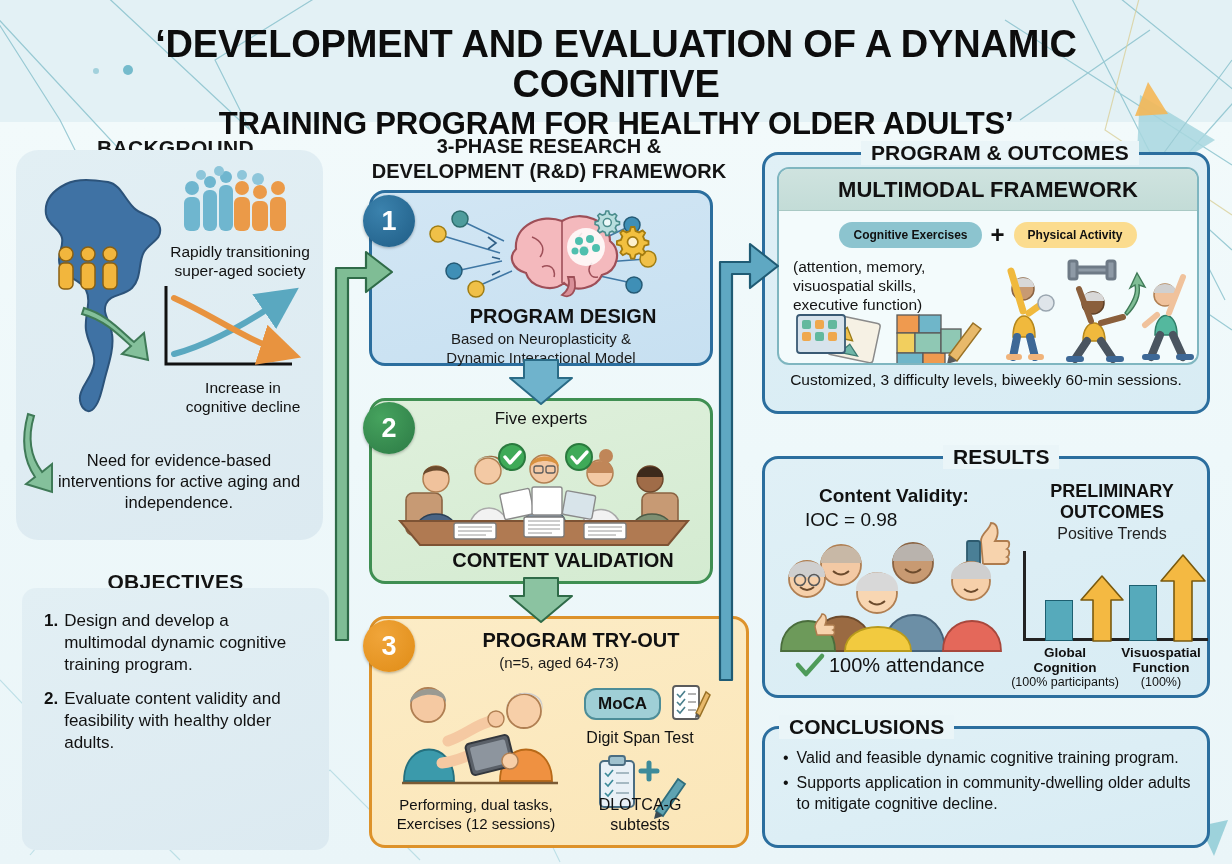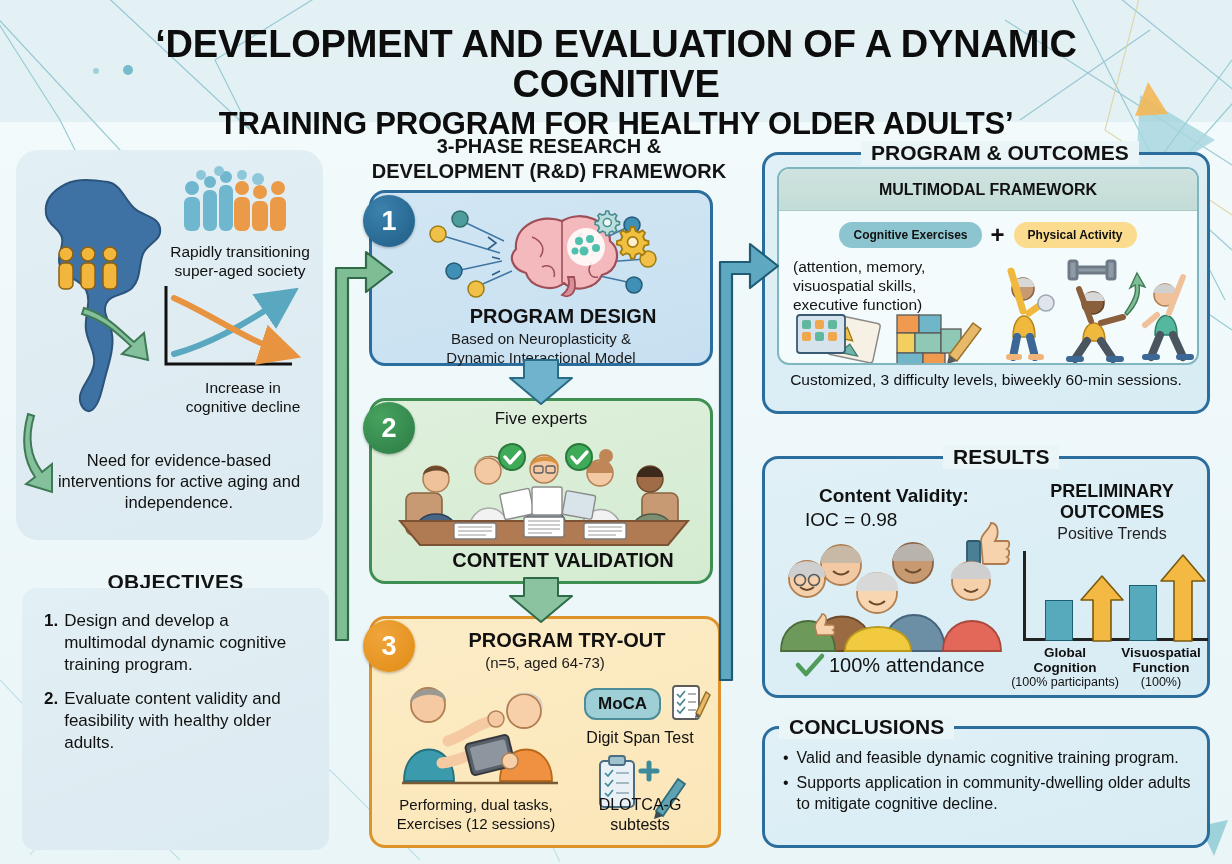--- a/index.html
+++ b/index.html
@@ -54,21 +54,21 @@
     left:369px; top:190px; width:344px; height:176px;
     background: linear-gradient(165deg,#d2e6f4 0%, #c7e0f1 100%);
     border-color:#2b6e9e;
   }
   #phase2-box {
     left:369px; top:398px; width:344px; height:186px;
     background: linear-gradient(165deg,#dff0dc 0%, #d4ebd1 100%);
     border-color:#3f8f52;
   }
   #phase3-box {
-    left:369px; top:616px; width:352px; height:232px;
+    left:369px; top:616px; width:380px; height:232px;
     background: linear-gradient(165deg,#fcecc6 0%, #fbe6b8 100%);
     border-color:#dd922a;
   }
   .phase-badge {
     position:absolute; width:52px; height:52px; border-radius:50%;
     color:#fff; font-weight:bold; font-size:27px;
     display:flex; align-items:center; justify-content:center;
     z-index:6; box-shadow:0 1px 3px rgba(0,0,0,.3);
   }
   #phase1-badge { left:363px; top:195px; background:radial-gradient(circle at 35% 30%,#3b82ad,#1f5d86); }
@@ -92,21 +92,21 @@
     background:#eaf5f8; padding:0 10px; top:-14px; z-index:5; white-space:nowrap;
   }
 
   #mm-card {
     position:absolute; left:12px; top:12px; width:422px; height:198px;
     border:2px solid #7fb6c0; border-radius:12px; background:#f3fbfc; overflow:hidden;
   }
   #mm-header {
     height:42px; background:linear-gradient(180deg,#cfe3df 0%,#c3dcd7 100%);
     display:flex; align-items:center; justify-content:center;
-    font-weight:bold; font-size:16px; color:#111;
+    font-weight:bold; font-size:22px; color:#111;
     border-bottom:1px solid #a9c9c4;
   }
   .pill {
     display:inline-flex; align-items:center; justify-content:center;
     border-radius:999px; font-weight:bold; font-size:12px; color:#111;
     padding:6px 14px;
   }
   #pill-cognitive { background:#8cc4cf; }
   #pill-physical  { background:#fbdc8f; }
   #plus-sign { font-weight:bold; font-size:24px; color:#111; margin:0 9px; }
@@ -181,20 +181,21 @@
         <path d="M1148 740 L1156 766 L1182 774 L1156 782 L1148 808 L1140 782 L1114 774 L1140 766 Z"></path>
       </g>
     </svg>
   </div>
 
   <div style="position:absolute;left:116px;top:24px;width:1000px;text-align:center;z-index:3;">
     <div style="font-weight:bold;font-size:38px;line-height:40px;color:#0d0d0d;letter-spacing:-.2px;">‘DEVELOPMENT AND EVALUATION OF A DYNAMIC COGNITIVE</div>
     <div style="font-weight:bold;font-size:31px;line-height:40px;color:#0d0d0d;letter-spacing:-.2px;">TRAINING PROGRAM FOR HEALTHY OLDER ADULTS’</div>
   </div>
 
+  <div class="col-heading" style="left:22px;top:136px;width:307px;">BACKGROUND</div>
 
   <div class="panel" id="background-panel">
 
     <svg width="150" height="260" style="position:absolute;left:6px;top:16px;">
       <path d="M44 18 C32 24 22 34 24 48 C26 60 38 62 40 72 C42 82 34 88 38 100
                C42 112 58 112 64 124 C70 136 62 150 64 164 C66 178 74 186 72 198
                C70 212 60 218 58 230 C57 240 64 248 70 244 C78 238 80 222 84 208
                C88 194 92 180 90 168 C88 154 80 148 84 138 C88 128 102 130 110 122
                C120 112 116 96 122 86 C128 76 140 74 138 62 C136 50 120 50 112 42
                C102 32 98 18 86 16 C72 14 56 12 44 18 Z" fill="#3f72a4" stroke="#2c537a" stroke-width="2"></path>

